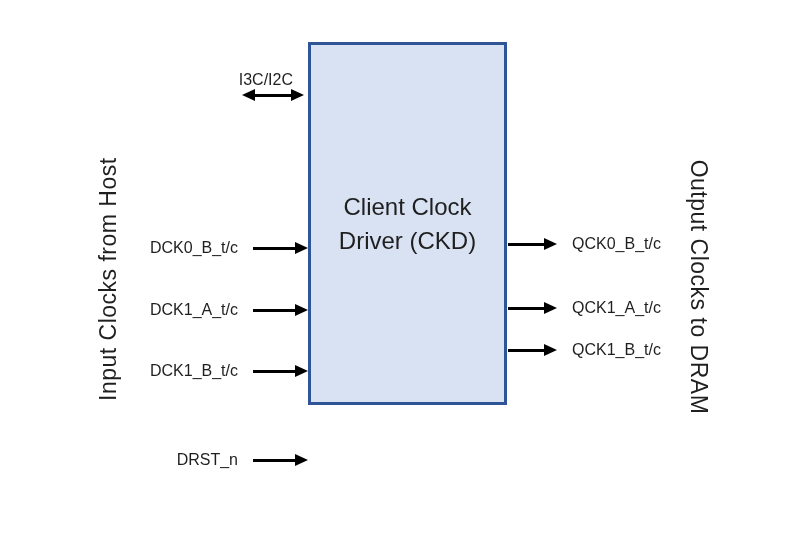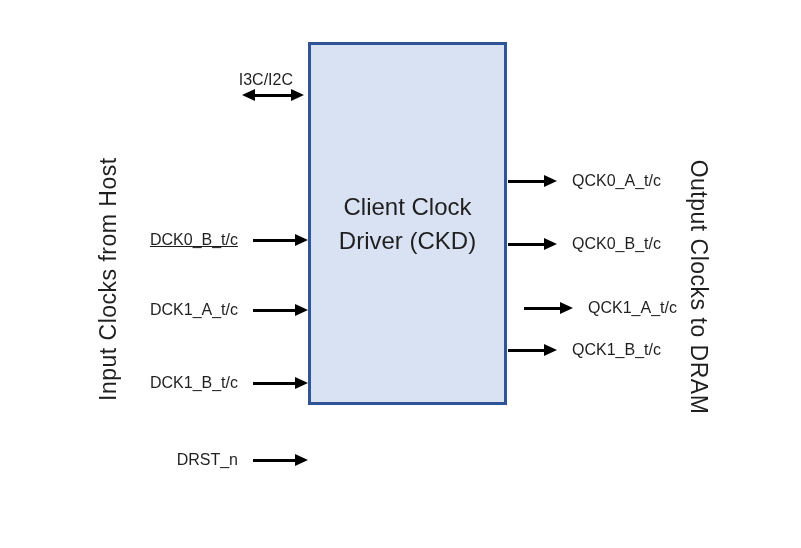--- a/index.html
+++ b/index.html
@@ -97,27 +97,27 @@
     left: 567px;
     top: 272px;
     width: 260px;
     height: 30px;
     transform: rotate(90deg); 
   }
 
   
   .row-i3c   { top: 71px; flex-direction: column;  }
   .row-dck0a { top: 170px; }
-  .row-dck0b { top: 228px; text-decoration: underline; }
+  .row-dck0b { top: 236px; }
   .row-dck1a { top: 298px; }
-  .row-dck1b { top: 371px; text-align: right; }
+  .row-dck1b { top: 359px; text-align: right; }
   .row-drst  { top: 448px; }
   .row-qck0a { top: 169px; }
   .row-qck0b { top: 232px; }
-  .row-qck1a { top: 296px; padding-left: 16px; }
+  .row-qck1a { top: 296px; }
   .row-qck1b { top: 338px; }
 </style>
 </head>
 <body>
 
 <div class="canvas">
 
   <div class="rail-title left">Input Clocks from Host</div>
 
   <div class="rail-title right">Output Clocks to DRAM</div>
@@ -161,27 +161,20 @@
   </div>
 
   <div class="sig-row left row-drst">
     <span class="sig-label">DRST_n</span>
     <span class="arrow in">
       <span class="line"></span>
         <span class="head-r"></span>
     </span>
   </div>
 
-  <div class="sig-row right row-qck0a">
-    <span class="arrow out">
-      <span class="line"></span>
-        <span class="head-r"></span>
-    </span>
-    <span class="sig-label">QCK0_A_t/c</span>
-  </div>
 
   <div class="sig-row right row-qck0b">
     <span class="arrow out">
       <span class="line"></span>
         <span class="head-r"></span>
     </span>
     <span class="sig-label">QCK0_B_t/c</span>
   </div>
 
   <div class="sig-row right row-qck1a">

